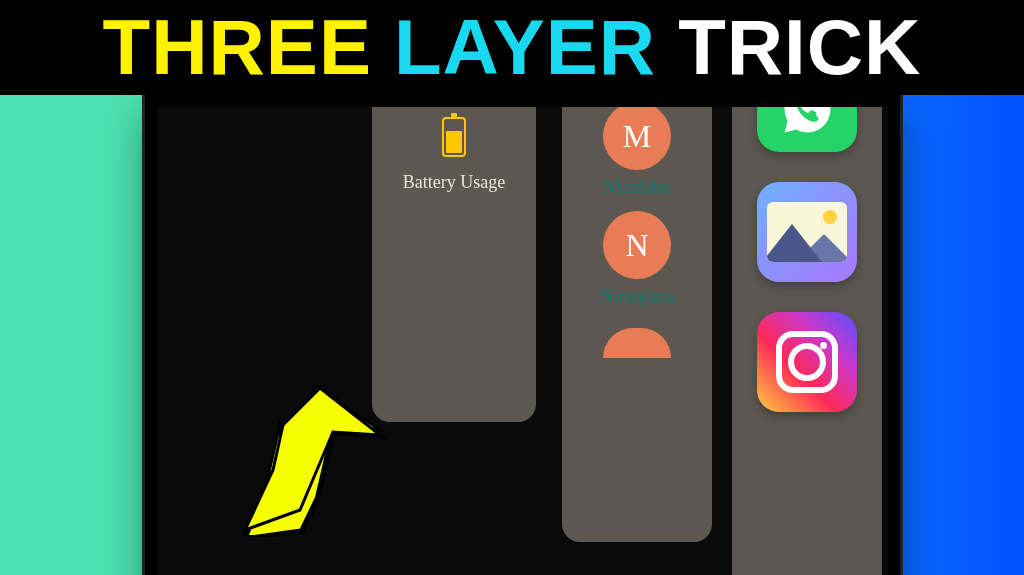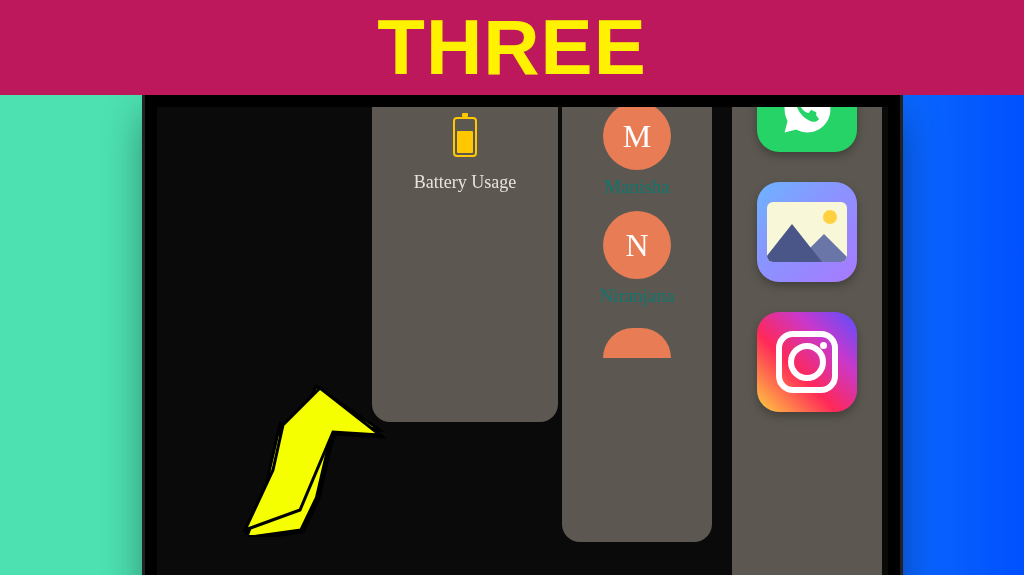--- a/index.html
+++ b/index.html
@@ -5,21 +5,21 @@
     * { margin: 0; padding: 0; box-sizing: border-box; }
     body {
       width: 1024px;
       height: 575px;
       overflow: hidden;
       font-family: -apple-system, BlinkMacSystemFont, sans-serif;
       background: linear-gradient(90deg, #4de0b0 0%, #4de0b0 30%, #1a8cff 70%, #0050ff 100%);
       position: relative;
     }
     .title-bar {
-      background: #be185d;
+      background: #000000;
       width: 100%;
       height: 95px;
       display: flex;
       align-items: center;
       justify-content: center;
       gap: 22px;
       position: relative;
       z-index: 10;
     }
     .title-word {
@@ -54,21 +54,21 @@
     
     .layer {
       position: absolute;
       border-radius: 18px;
       background: rgba(120, 115, 105, 0.75);
       backdrop-filter: blur(4px);
     }
     .layer-1 {
       left: 215px;
       top: -20px;
-      width: 186px;
+      width: 164px;
       height: 335px;
       display: flex;
       flex-direction: column;
       align-items: center;
       padding-top: 30px;
     }
     .battery-icon {
       width: 24px;
       height: 40px;
       border: 2px solid #ffc800;
@@ -210,20 +210,22 @@
       top: 370px;
       z-index: 50;
     }
     .arrow svg { width: 180px; height: 165px; filter: drop-shadow(2px 2px 0 #000); }
   </style>
 </head>
 <body>
 
 <div class="title-bar">
   <span class="title-word title-yellow">THREE</span>
+  <span class="title-word title-cyan">LAYER</span>
+  <span class="title-word title-white">TRICK</span>
 </div>
 
 <div class="phone-frame">
   <div class="phone-screen">
 
     <div class="layer layer-1">
       <div class="battery-icon"></div>
       <div class="layer-label">Battery Usage</div>
     </div>
 

